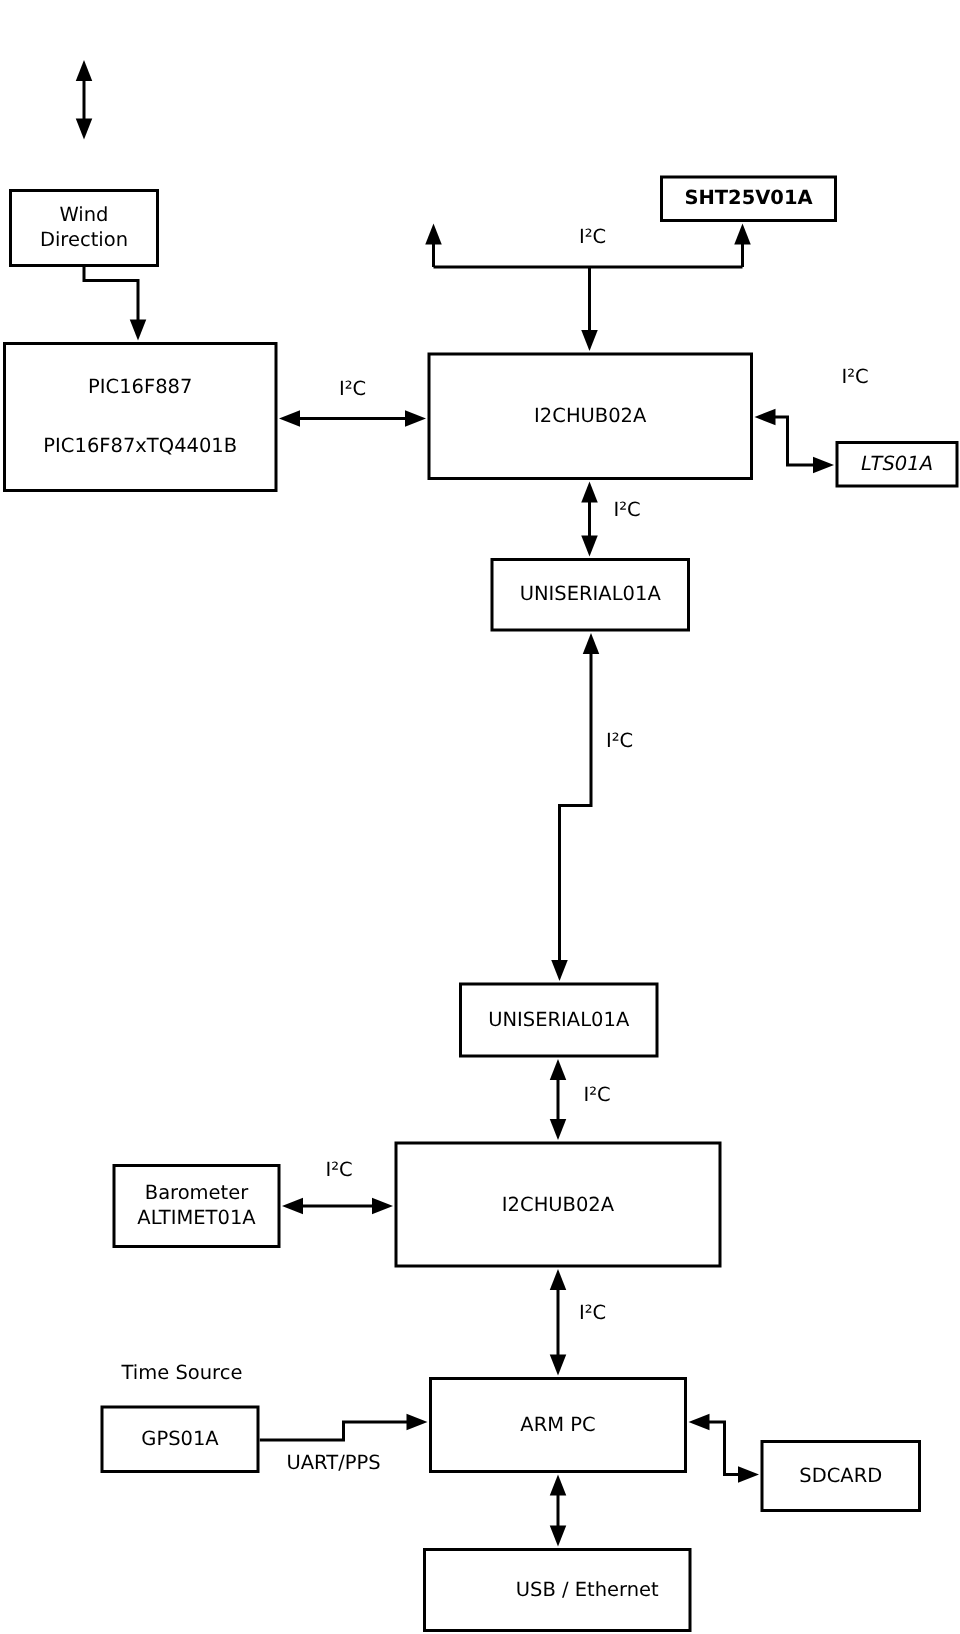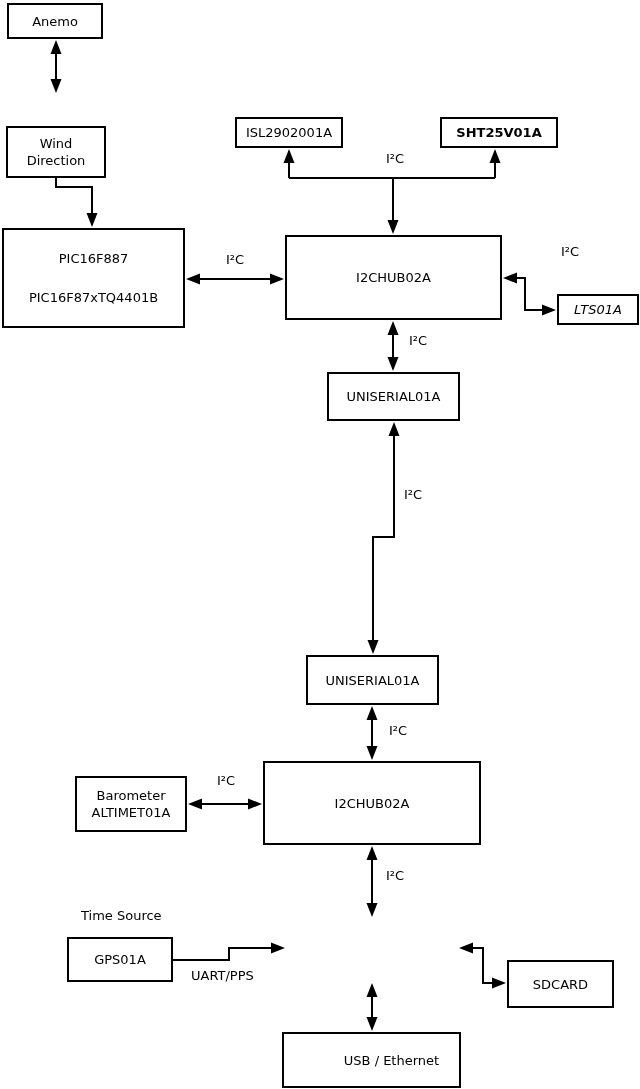--- a/index.html
+++ b/index.html
@@ -132,37 +132,31 @@
       <polygon points="459,948 473,942.5 473,953.5"></polygon>
       <polygon points="506,983 492,977.5 492,988.5"></polygon>
     </g>
     <g>
       <path d="M372,995 V1019"></path>
       <polygon points="372,983 366.5,997 377.5,997"></polygon>
       <polygon points="372,1031 366.5,1017 377.5,1017"></polygon>
     </g>
   </svg>
 
-  <div class="node n-anemo">
-    <span>Anemo</span>
-  </div>
 
   <div class="node n-wind">
     <span>Wind</span>
     <span>Direction</span>
   </div>
 
   <div class="node n-pic">
     <span>PIC16F887</span>
     <span>PIC16F87xTQ4401B</span>
   </div>
 
-  <div class="node n-isl">
-    <span>ISL2902001A</span>
-  </div>
 
   <div class="node n-sht">
     <span>SHT25V01A</span>
   </div>
 
   <div class="node n-hub1">
     <span>I2CHUB02A</span>
   </div>
 
   <div class="node n-lts">
@@ -183,20 +177,23 @@
 
   <div class="node n-baro">
     <span>Barometer</span>
     <span>ALTIMET01A</span>
   </div>
 
   <div class="node n-gps">
     <span>GPS01A</span>
   </div>
 
+  <div class="node n-armpc">
+    <span>ARM PC</span>
+  </div>
 
   <div class="node n-sdcard">
     <span>SDCARD</span>
   </div>
 
   <div class="node n-usbeth">
     <span>USB / Ethernet</span>
   </div>
 
   <div class="elabel l-sensorbus">I²C</div>

